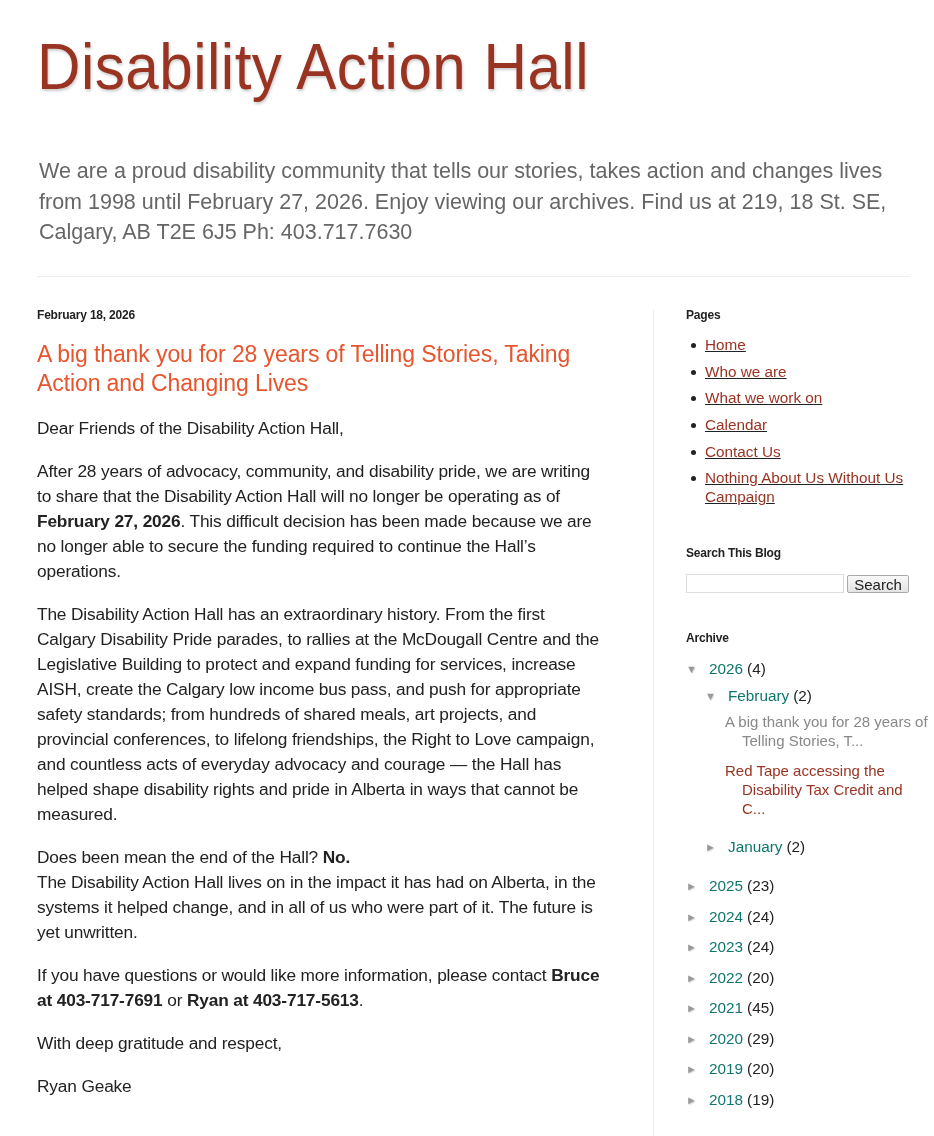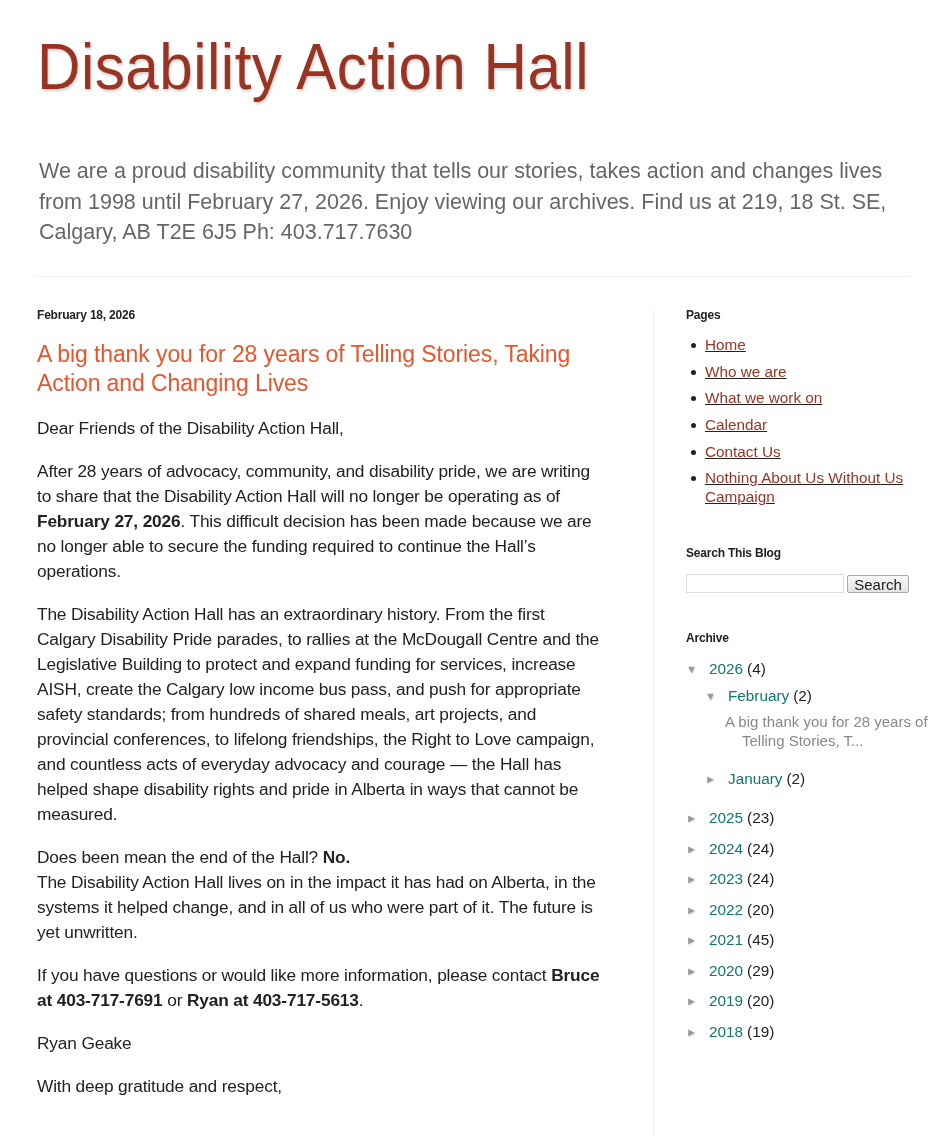--- a/index.html
+++ b/index.html
@@ -45,22 +45,22 @@
 
 <div class="main">
   <h2 class="date-header">February 18, 2026</h2>
   <h3 class="post-title">A big thank you for 28 years of Telling Stories, Taking Action and Changing Lives</h3>
   <div class="post-body">
     <p>Dear Friends of the Disability Action Hall,</p>
     <p><span>After 28 years of advocacy, community, and disability pride, we are writing to share that the Disability Action Hall will no longer be operating as of </span><b>February 27, 2026</b><span>. This difficult decision has been made because we are no longer able to secure the funding required to continue the Hall’s operations.</span></p>
     <p>The Disability Action Hall has an extraordinary history. From the first Calgary Disability Pride parades, to rallies at the McDougall Centre and the Legislative Building to protect and expand funding for services, increase AISH, create the Calgary low income bus pass, and push for appropriate safety standards; from hundreds of shared meals, art projects, and provincial conferences, to lifelong friendships, the Right to Love campaign, and countless acts of everyday advocacy and courage — the Hall has helped shape disability rights and pride in Alberta in ways that cannot be measured.</p>
     <p><span>Does been mean the end of the Hall? </span><b>No.</b><br><span>The Disability Action Hall lives on in the impact it has had on Alberta, in the systems it helped change, and in all of us who were part of it. The future is yet unwritten.</span></p>
     <p><span>If you have questions or would like more information, please contact </span><b>Bruce at 403-717-7691</b><span> or </span><b>Ryan at 403-717-5613</b><span>.</span></p>
+    <p>With deep gratitude and respect,</p>
     <p>Ryan Geake</p>
-    <p>With deep gratitude and respect,</p>
   </div>
 </div>
 
 <div class="divider-v"></div>
 
 <div class="sidebar">
   <h2 class="widget-title">Pages</h2>
   <ul class="pages-list">
     <li><span class="bullet"></span><a href="#">Home</a></li>
     <li><span class="bullet"></span><a href="#">Who we are</a></li>
@@ -83,20 +83,23 @@
       <a href="#">2026</a>
       <span class="cnt">(4)</span>
     </div>
     <div class="arch-row" style="margin-left:19px; margin-top:7px;">
       <span class="tog">▼</span>
       <a href="#">February</a>
       <span class="cnt">(2)</span>
     </div>
     <div class="post-link" style="margin-top:6px;">
       <a href="#" style="color:#888888;">A big thank you for 28 years of Telling Stories, T...</a>
+    </div>
+    <div class="post-link" style="margin-top:11px;">
+      <a href="#" style="color:#993322;">Red Tape accessing the Disability Tax Credit and C...</a>
     </div>
     <div class="arch-row" style="margin-left:19px; margin-top:19px;">
       <span class="tog">►</span>
       <a href="#">January</a>
       <span class="cnt">(2)</span>
     </div>
     <div id="years">
         <div class="arch-row" style="margin-top: 19px;">
           <span class="tog">►</span>
           <a href="#">2025</a>

